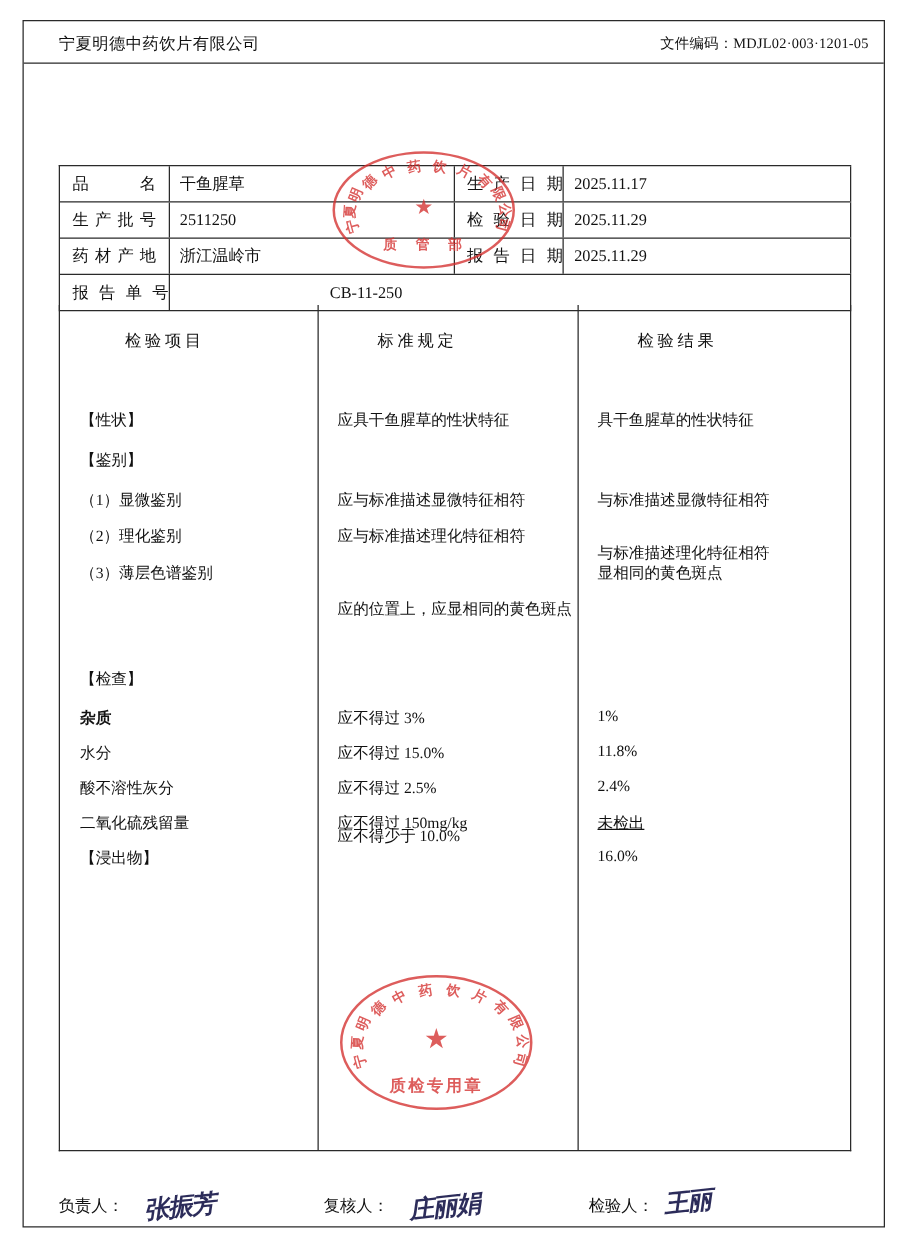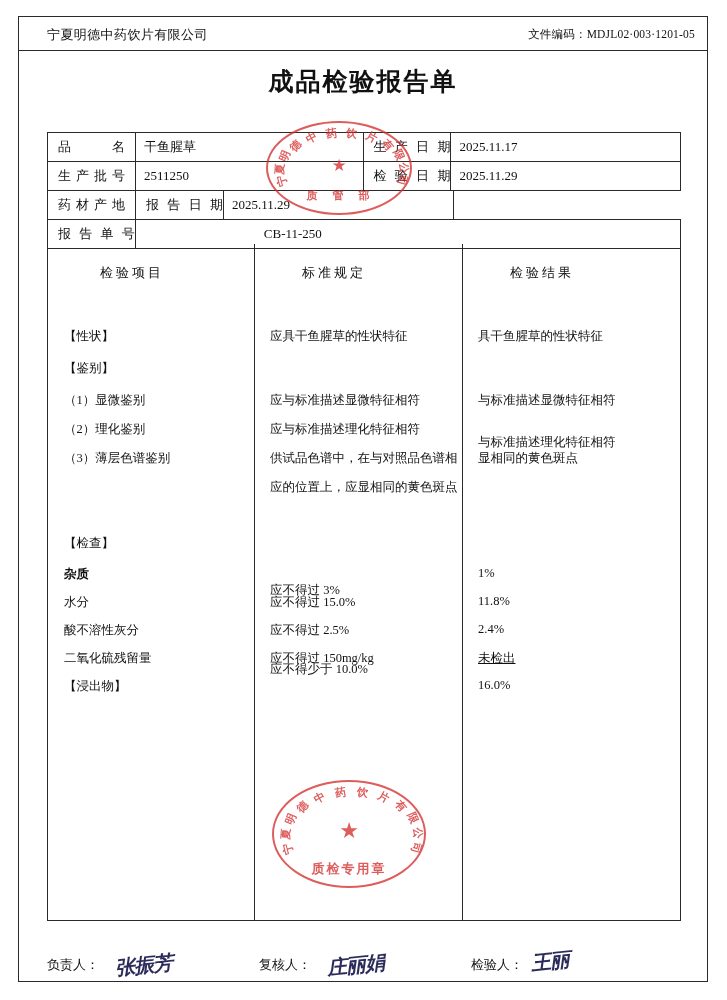--- a/index.html
+++ b/index.html
@@ -245,37 +245,37 @@
 <div class="page">
   <div class="sheet">
 
     <div class="hdr">
       <div class="company">宁夏明德中药饮片有限公司</div>
       <div class="docno">
         <span>文件编码：</span><span>MDJL02·003·1201-05</span>
       </div>
     </div>
 
-    <div class="title">成品检验报告单</div>
 
     <div class="info">
       <div class="inforow">
         <div class="cell lab1 spread">品　名</div>
         <div class="cell val1">干鱼腥草</div>
         <div class="cell lab2 spread">生产日期</div>
         <div class="cell val2">2025.11.17</div>
       </div>
       <div class="inforow">
         <div class="cell lab1 spread">生产批号</div>
         <div class="cell val1">2511250</div>
         <div class="cell lab2 spread">检验日期</div>
         <div class="cell val2">2025.11.29</div>
       </div>
       <div class="inforow">
         <div class="cell lab1 spread">药材产地</div>
+        <div class="cell val1">浙江温岭市</div>
         <div class="cell lab2 spread">报告日期</div>
         <div class="cell val2">2025.11.29</div>
       </div>
       <div class="inforow">
         <div class="cell lab3 spread">报告单号</div>
         <div class="cell val3" style="padding-left:128px;">CB-11-250</div>
       </div>
     </div>
 
     <div class="results">
@@ -294,29 +294,28 @@
 
       <div class="rowtext c1" style="top:148px;">（1）显微鉴别</div>
       <div class="rowtext c2" style="top:148px;">应与标准描述显微特征相符</div>
       <div class="rowtext c3" style="top:148px;">与标准描述显微特征相符</div>
 
       <div class="rowtext c1" style="top:177px;">（2）理化鉴别</div>
       <div class="rowtext c2" style="top:177px;">应与标准描述理化特征相符</div>
       <div class="rowtext c3" style="top:190px;">与标准描述理化特征相符</div>
 
       <div class="rowtext c1" style="top:206px;">（3）薄层色谱鉴别</div>
-      <div class="rowtext c2" style="top:206px;">供试品色谱中，在与对照品色谱相</div>
       <div class="rowtext c3" style="top:206px;">显相同的黄色斑点</div>
 
       <div class="rowtext c2" style="top:235px;">应的位置上，应显相同的黄色斑点</div>
 
       <div class="rowtext c1" style="top:291px;">【检查】</div>
 
       <div class="rowtext c1" style="top:322px;font-weight:bold;">杂质</div>
-      <div class="rowtext c2" style="top:338px;">应不得过 3%</div>
+      <div class="rowtext c2" style="top:322px;">应不得过 3%</div>
       <div class="rowtext c3" style="top:322px;">1%</div>
 
       <div class="rowtext c1" style="top:350px;">水分</div>
       <div class="rowtext c2" style="top:350px;">应不得过 15.0%</div>
       <div class="rowtext c3" style="top:350px;">11.8%</div>
 
       <div class="rowtext c1" style="top:378px;">酸不溶性灰分</div>
       <div class="rowtext c2" style="top:378px;">应不得过 2.5%</div>
       <div class="rowtext c3" style="top:378px;">2.4%</div>
 

